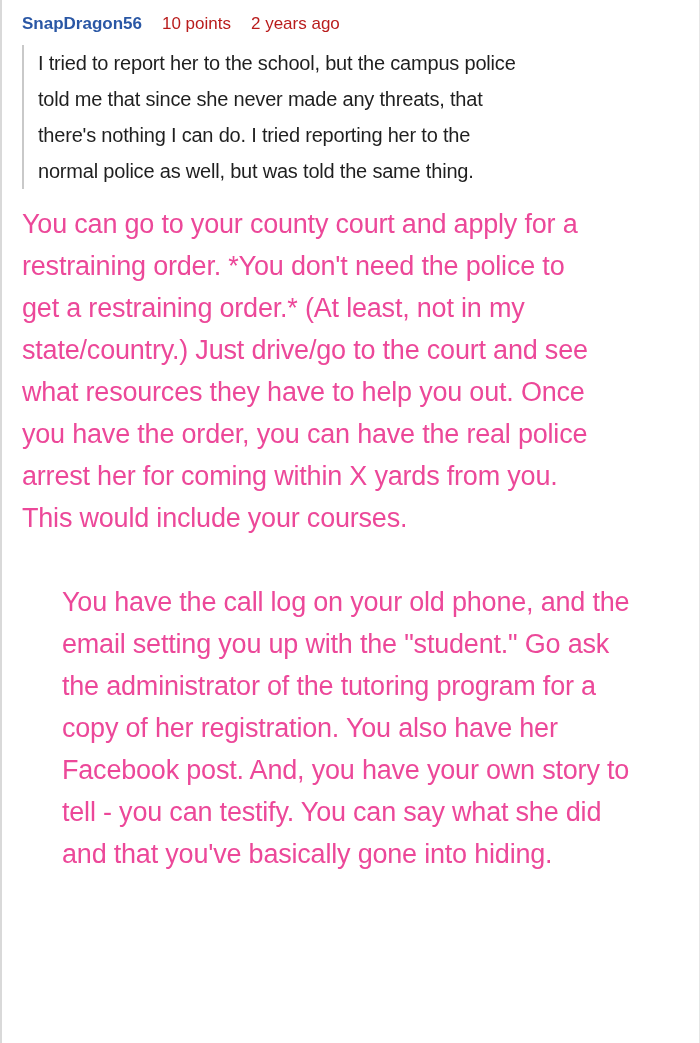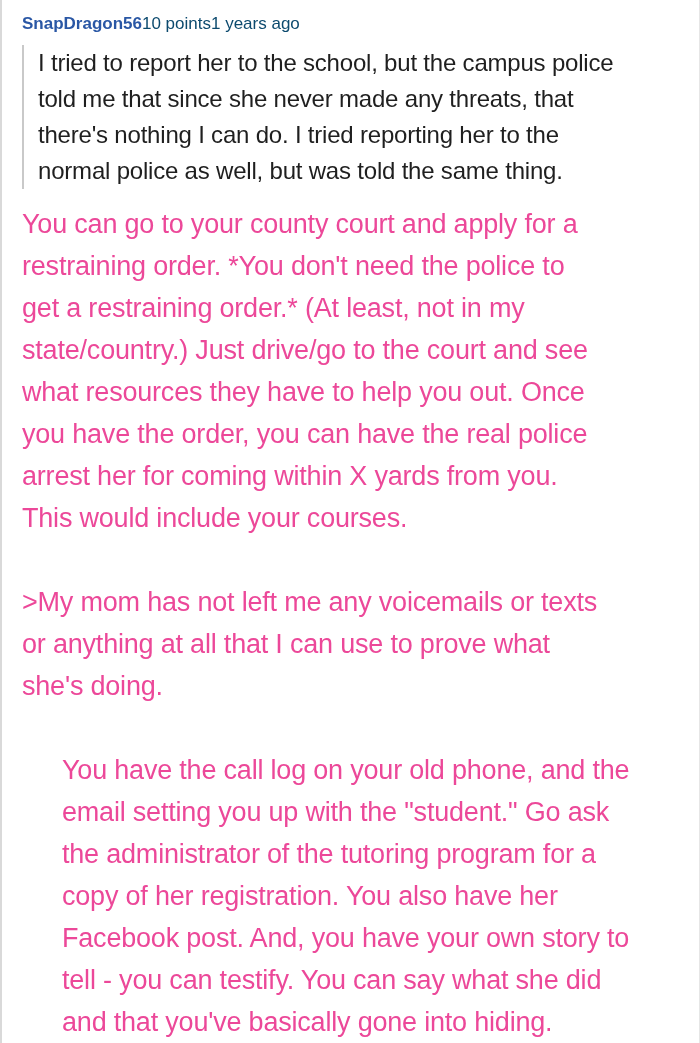--- a/index.html
+++ b/index.html
@@ -15,40 +15,41 @@
     margin: 0 auto;
     background: #ffffff;
     border-left: 2px solid #d9d9d9;
     border-right: 1px solid #e6e6e6;
     padding: 12px 20px 0 20px;
     overflow: hidden;
   }
   .comment-header {
     display: flex;
     align-items: baseline;
+    gap: 20px;
     font-size: 17px;
     line-height: 24px;
     margin-bottom: 9px;
     white-space: nowrap;
   }
   .username {
     color: #2a57a5;
     font-weight: bold;
     text-decoration: none;
     cursor: pointer;
   }
   .meta {
-    color: #0c4a6e;
+    color: #b91c1c;
     font-weight: normal;
   }
   blockquote.quote-block {
     margin: 0 0 14px 0;
     padding: 0 0 0 14px;
     border-left: 2px solid #c9c9c9;
-    font-size: 24px;
+    font-size: 20px;
     line-height: 36px;
     color: #1f1f1f;
     white-space: pre-line;
     letter-spacing: -0.2px;
   }
   .comment-body p {
     margin: 0 0 42px 0;
     font-size: 27px;
     line-height: 42px;
     color: #ec4899;
@@ -61,40 +62,37 @@
   }
 </style>
 </head>
 <body>
 
 <div class="comment-card">
 
   <div class="comment-header">
     <a class="username">SnapDragon56</a>
     <span class="meta">10 points</span>
-    <span class="meta">1 years ago</span>
+    <span class="meta">2 years ago</span>
   </div>
 
   <blockquote class="quote-block">I tried to report her to the school, but the campus police
 told me that since she never made any threats, that
 there's nothing I can do. I tried reporting her to the
 normal police as well, but was told the same thing.</blockquote>
 
   <div class="comment-body">
     <p>You can go to your county court and apply for a
 restraining order. *You don't need the police to
 get a restraining order.* (At least, not in my
 state/country.) Just drive/go to the court and see
 what resources they have to help you out. Once
 you have the order, you can have the real police
 arrest her for coming within X yards from you.
 This would include your courses.</p>
-    <p>&gt;My mom has not left me any voicemails or texts
-or anything at all that I can use to prove what
-she's doing.</p>
     <p>You have the call log on your old phone, and the
 email setting you up with the "student." Go ask
 the administrator of the tutoring program for a
 copy of her registration. You also have her
 Facebook post. And, you have your own story to
 tell - you can testify. You can say what she did
 and that you've basically gone into hiding.</p>
   </div>
 
 </div>

